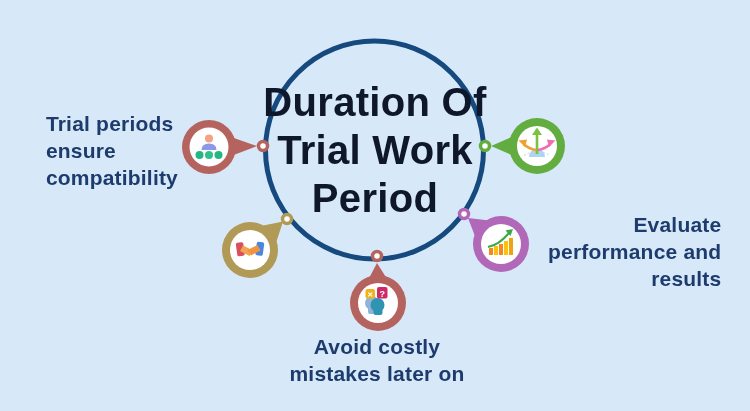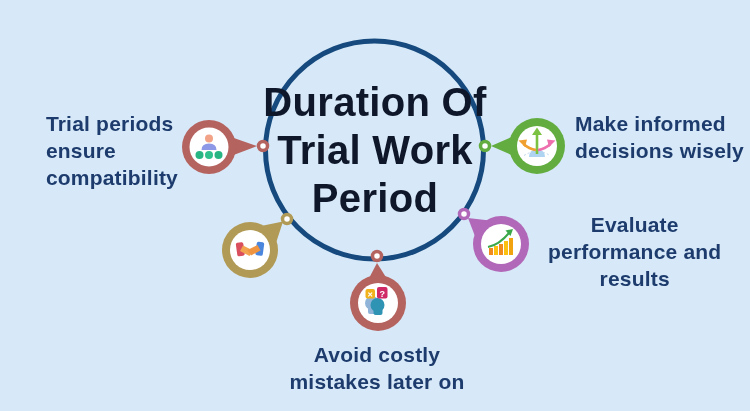--- a/index.html
+++ b/index.html
@@ -15,22 +15,22 @@
     color:#0f172a;font-size:40px;line-height:48px;font-weight:700;
     letter-spacing:0.3px;
   }
   .label{
     position:absolute;white-space:pre-line;
     color:#1d3c6d;font-size:21px;line-height:27px;font-weight:600;
     letter-spacing:0.2px;
   }
   .label.tl{right:572px;top:110px;}
   .label.lf{right:543px;top:225px;text-align:right;}
-  .label.bt{left:227px;top:333px;width:300px;text-align:center;margin-top:8px;}
-  .label.br{left:548px;top:211px;text-align:center;}
+  .label.bt{left:227px;top:333px;width:300px;text-align:center;}
+  .label.br{left:548px;top:211px;text-align:right;}
   .label.tr{left:575px;top:110px;text-align:left;}
 </style>
 </head>
 <body>
 
 <div class="stage">
 
   <svg width="750" height="411" viewBox="0 0 750 411">
 
     <circle cx="374.5" cy="150" r="109" fill="none" stroke="#164a7e" stroke-width="5"></circle>
@@ -119,16 +119,14 @@
 Period</div>
 
   <div class="label tl">Trial periods
 ensure
 compatibility</div>
   <div class="label bt">Avoid costly
 mistakes later on</div>
   <div class="label br">Evaluate
 performance and
 results</div>
-  <div class="label tr">Make informed
-decisions wisely</div>
 
 </div>
 
 </body></html>

